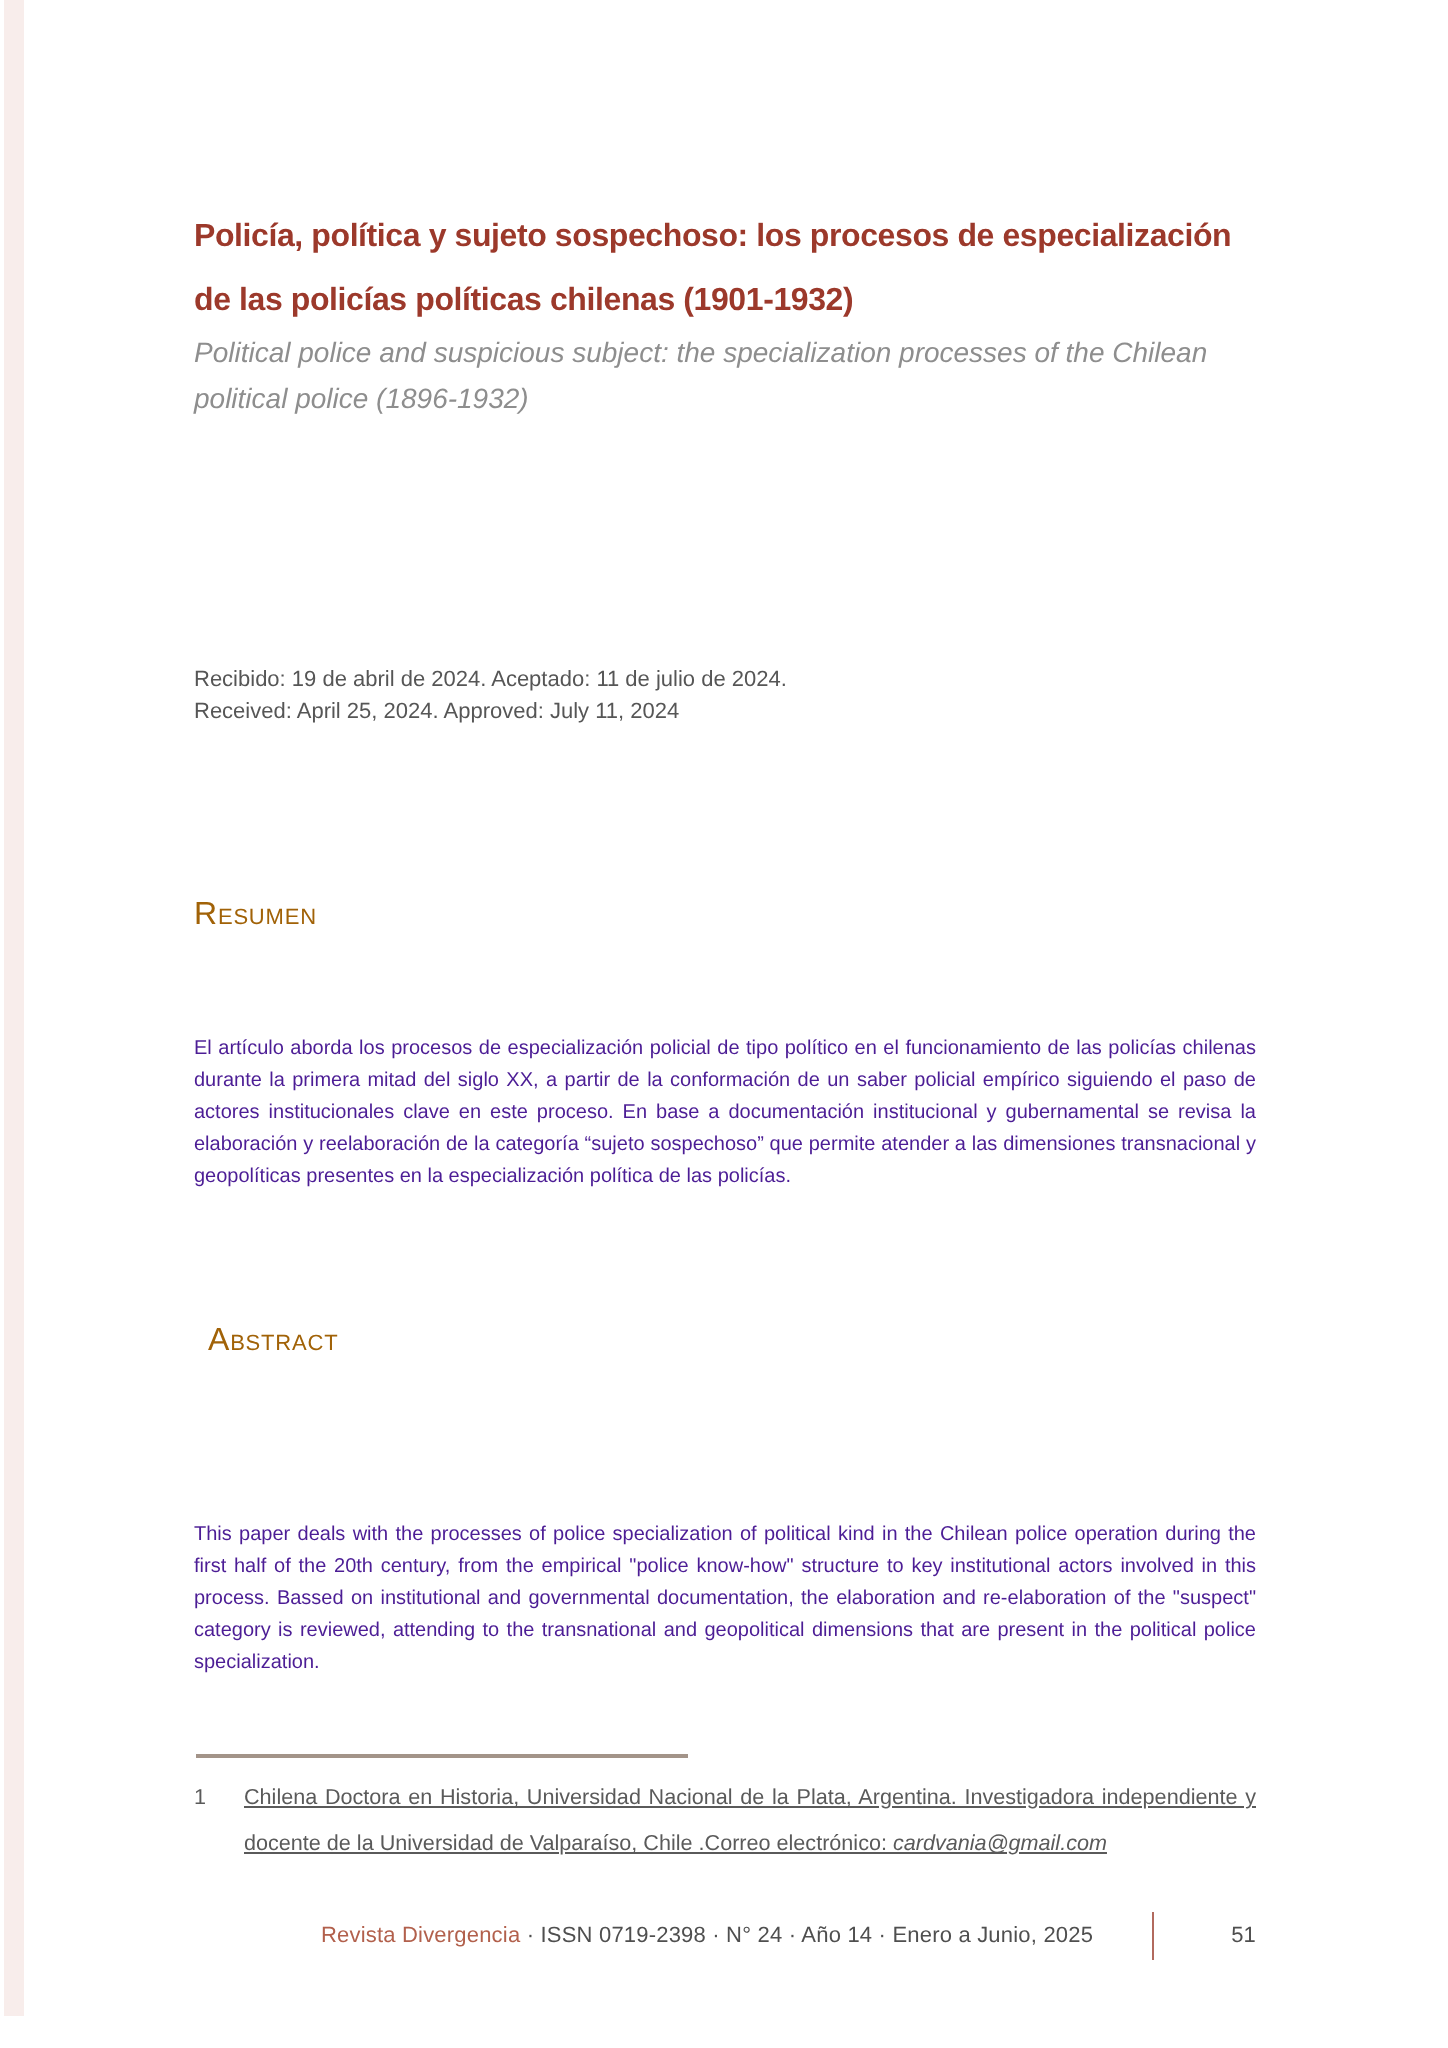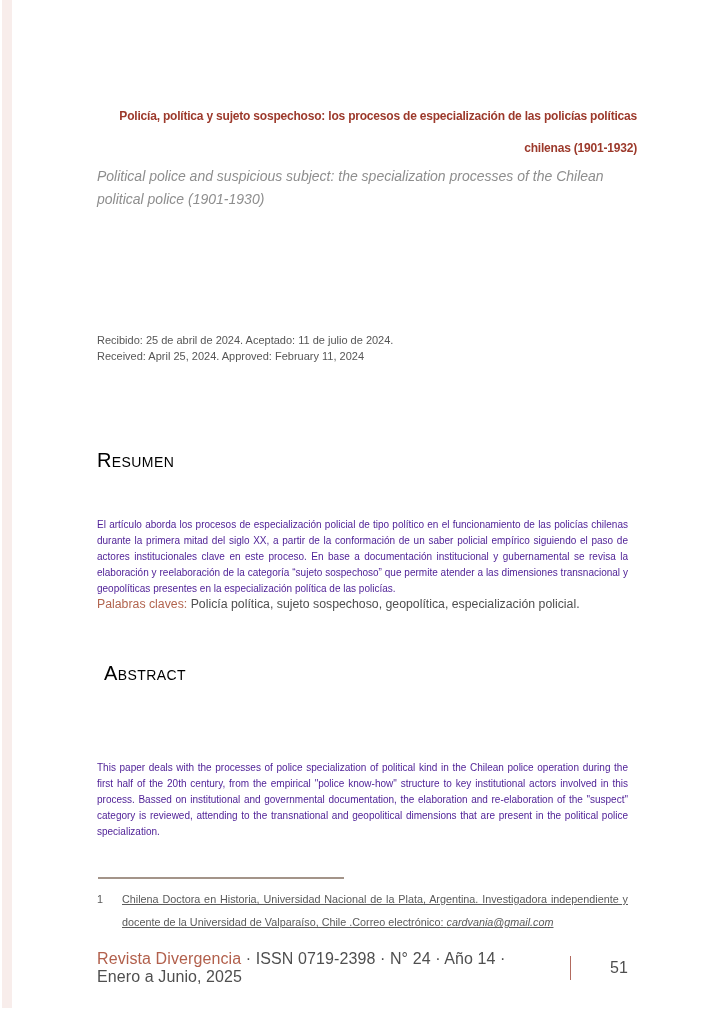--- a/index.html
+++ b/index.html
@@ -11,41 +11,41 @@
     -webkit-font-smoothing:antialiased;
   }
   .page{position:relative;width:724px;height:1024px;background:#ffffff;overflow:hidden;}
   .left-strip{
     position:absolute;left:2px;top:0;width:10px;height:1008px;
     background:#f8edeb;
   }
 
   .title{
     position:absolute;top:92px;left:97px;width:540px;
-    font-size:12px;font-weight:bold;line-height:32px;
-    color:#9c392b;letter-spacing:-0.2px;text-align:right;
+    font-size:16px;font-weight:bold;line-height:32px;
+    color:#9c392b;letter-spacing:-0.2px;
   }
   .subtitle{
     position:absolute;top:165px;left:97px;width:531px;
     font-size:14px;font-style:italic;line-height:23px;
     color:#8e8e8e;
   }
   .author{
     position:absolute;top:247px;left:97px;width:531px;
     font-size:14.5px;color:#6e6e6e;letter-spacing:0.2px;
   }
   .author sup{font-size:9px;color:#6e6e6e;}
   .dates{
     position:absolute;top:333px;left:97px;width:531px;
     font-size:11px;line-height:15.5px;color:#565656;
   }
   .section-heading{
     font-variant:small-caps;
-    font-size:20px;letter-spacing:0.4px;
-    color:#000000;font-weight:normal;margin:0;
+    font-size:16px;letter-spacing:0.4px;
+    color:#a16207;font-weight:normal;margin:0;
   }
   .h-resumen{position:absolute;top:449px;left:97px;}
   .h-abstract{position:absolute;top:662px;left:104px;}
   .body-text{
     position:absolute;left:97px;width:531px;
     font-size:10px;line-height:16px;color:#4c1d95;
     text-align:justify;
     margin-top:36px;
   }
   .b-resumen{top:481px;}
@@ -67,51 +67,50 @@
     font-size:10.8px;line-height:23px;color:#5a5a5a;
     display:flex;
   }
   .footnote .num{width:25px;flex:0 0 25px;}
   .footnote .fn-text{flex:1;text-align:justify;text-decoration:underline;}
   .footnote .email{font-style:italic;}
 
   .footer{
     position:absolute;left:97px;top:952px;width:531px;height:32px;
     display:flex;align-items:center;justify-content:flex-end;
-    font-size:16px;color:#4f4f4f;letter-spacing:0.1px;
+    font-size:11px;color:#4f4f4f;letter-spacing:0.1px;
   }
   .footer .journal{color:#b2604c;}
   .footer .sep{
     width:1px;height:24px;background:#b26a5e;
     margin-left:29px;margin-right:27px;flex:0 0 1px;
   }
   .footer .pagenum{color:#4f4f4f;padding-left:12px;}
 </style>
 </head>
 <body>
 
 <div class="page">
 
   <div class="left-strip"></div>
 
   <h1 class="title">Policía, política y sujeto sospechoso: los procesos de especialización de las policías políticas chilenas (1901-1932)</h1>
 
-  <div class="subtitle">Political police and suspicious subject: the specialization processes of the Chilean political police (1901-1930)</div>
+  <div class="subtitle">Political police and suspicious subject: the specialization processes of the Chilean political police (1896-1932)</div>
 
 
   <div class="dates">
-    <div>Recibido: 25 de abril de 2024. Aceptado: 11 de julio de 2024.</div>
-    <div>Received: April 25, 2024. Approved: February 11, 2024</div>
+    <div>Recibido: 19 de abril de 2024. Aceptado: 11 de julio de 2024.</div>
+    <div>Received: April 25, 2024. Approved: July 11, 2024</div>
   </div>
 
   <h2 class="section-heading h-resumen">Resumen</h2>
 
   <div class="body-text b-resumen">El artículo aborda los procesos de especialización policial de tipo político en el funcionamiento de las policías chilenas durante la primera mitad del siglo XX, a partir de la conformación de un saber policial empírico siguiendo el paso de actores institucionales clave en este proceso. En base a documentación institucional y gubernamental se revisa la elaboración y reelaboración de la categoría “sujeto sospechoso” que permite atender a las dimensiones transnacional y geopolíticas presentes en la especialización política de las policías.</div>
 
-  <div class="kw-line kw-resumen"><span class="kw-label">Palabras claves:</span><span> Policía política, sujeto sospechoso, geopolítica, especialización policial.</span></div>
 
   <h2 class="section-heading h-abstract">Abstract</h2>
 
   <div class="body-text b-abstract">This paper deals with the processes of police specialization of political kind in the Chilean police operation during the first half of the 20th century, from the empirical "police know-how" structure to key institutional actors involved in this process. Bassed on institutional and governmental documentation, the elaboration and re-elaboration of the "suspect" category is reviewed, attending to the transnational and geopolitical dimensions that are present in the political police specialization.</div>
 
 
   <div class="footnote-rule"></div>
 
   <div class="footnote">
     <span class="num">1</span>

